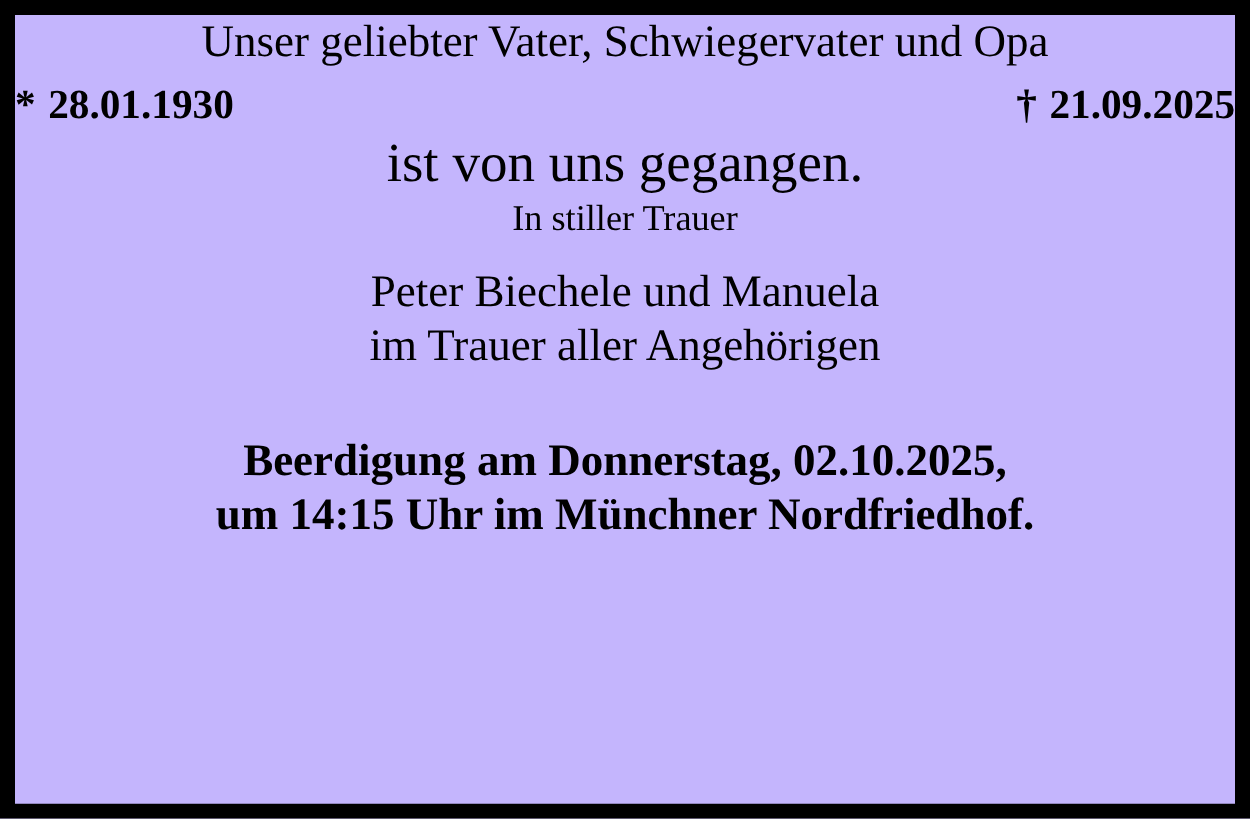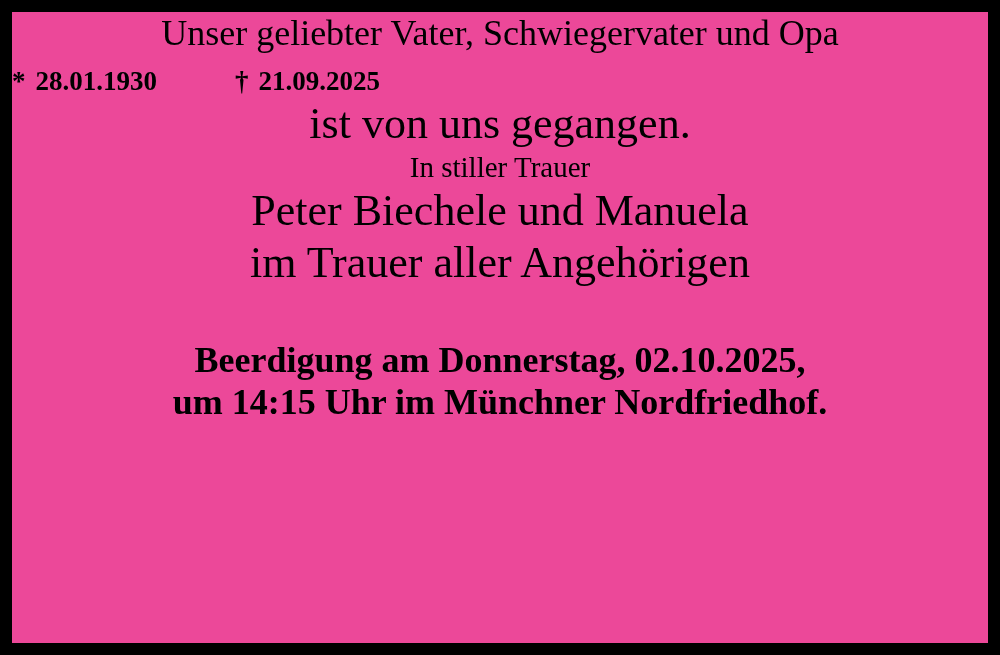--- a/index.html
+++ b/index.html
@@ -8,21 +8,21 @@
     width: 1000px;
     height: 655px;
     background: #ffffff;
     overflow: hidden;
   }
   .frame {
     box-sizing: border-box;
     width: 1000px;
     height: 655px;
     border: 12px solid #000000;
-    background: #ec4899;
+    background: #c4b5fd;
   }
   .content {
     width: 100%;
     height: 100%;
     text-align: center;
     color: #000000;
     font-family: "Liberation Serif", "DejaVu Serif", serif;
   }
   .content p, .content h1 { margin: 0; padding: 0; }
 
@@ -35,40 +35,40 @@
   .name {
     margin-top: 26px;
     font-size: 62px;
     line-height: 1.1;
     font-weight: 700;
     letter-spacing: 0.5px;
   }
   .dates {
     margin-top: 10px;
     display: flex;
-    justify-content: flex-start;
-    gap: 78px;
-    font-size: 27px;
+    justify-content: space-between;
+    gap: 44px;
+    font-size: 33px;
     line-height: 1.2;
     font-weight: 700;
   }
   .date-sym { margin-right: 10px; }
   .gone {
     margin-top: 24px;
     font-size: 44px;
     line-height: 1.2;
   }
   .mourning {
     margin-top: 34px;
     font-size: 29px;
     line-height: 1.2;
   }
   .family {
-    margin-top: 0;
-    font-size: 44px;
+    margin-top: 20px;
+    font-size: 36px;
     line-height: 1.18;
   }
   .funeral {
     margin-top: 50px;
     font-size: 36px;
     line-height: 1.18;
     font-weight: bold;
   }
 </style>
 </head>

